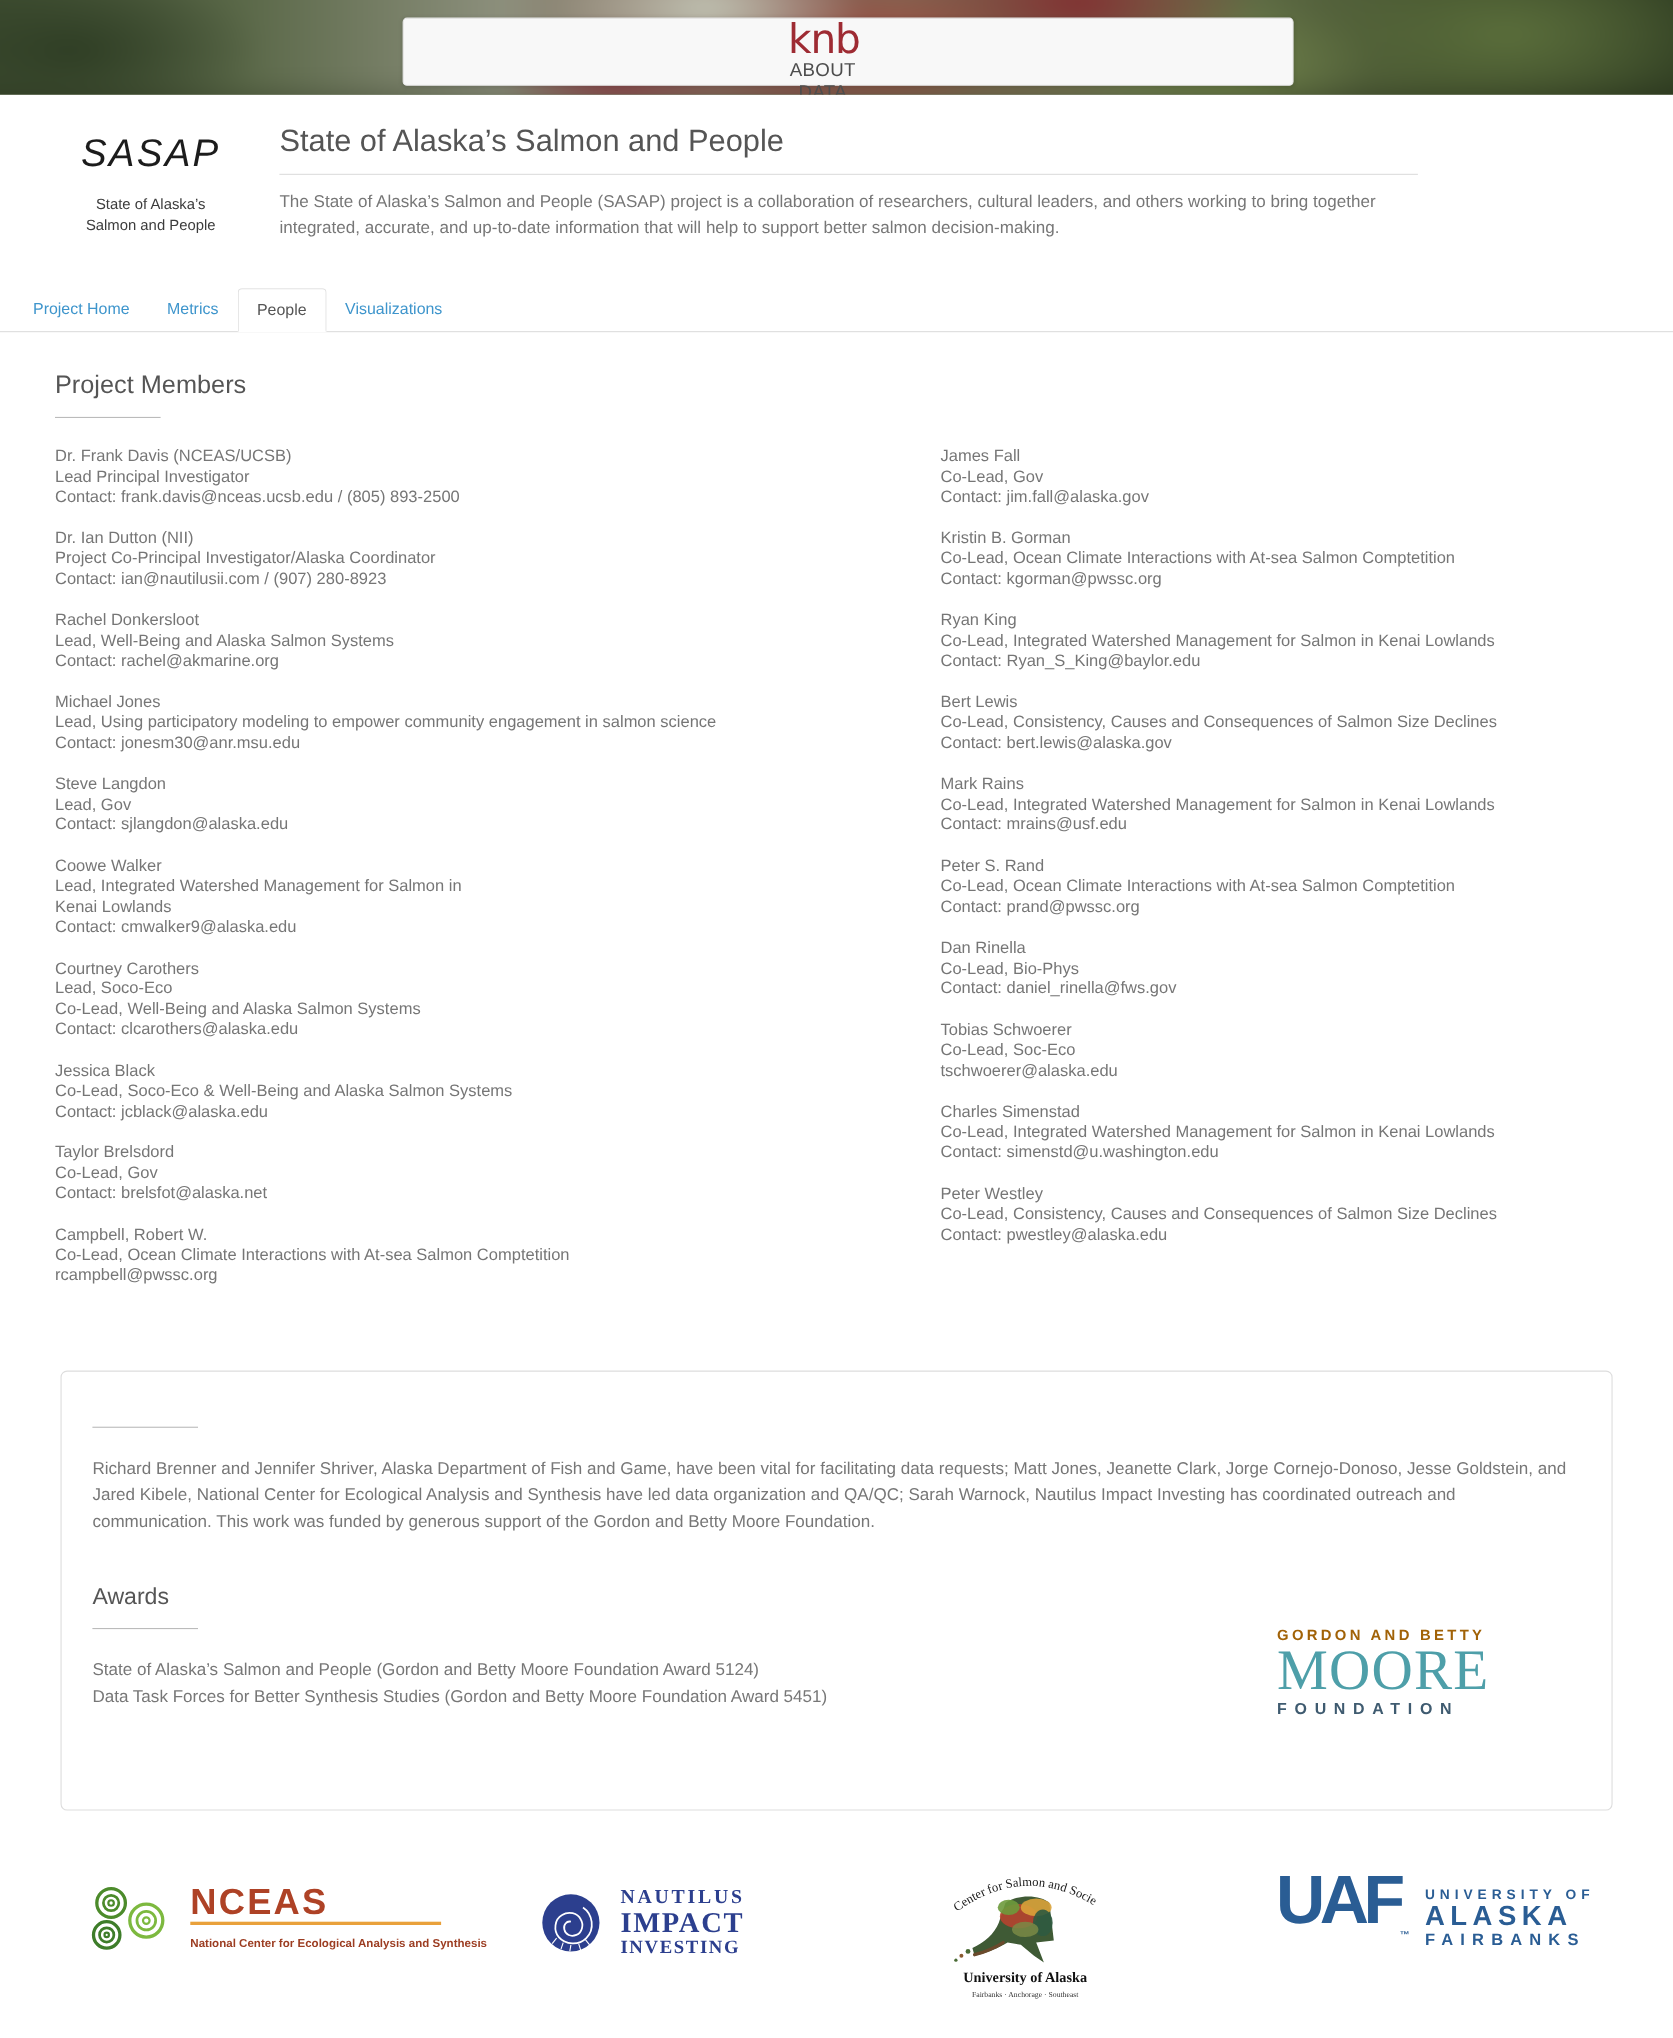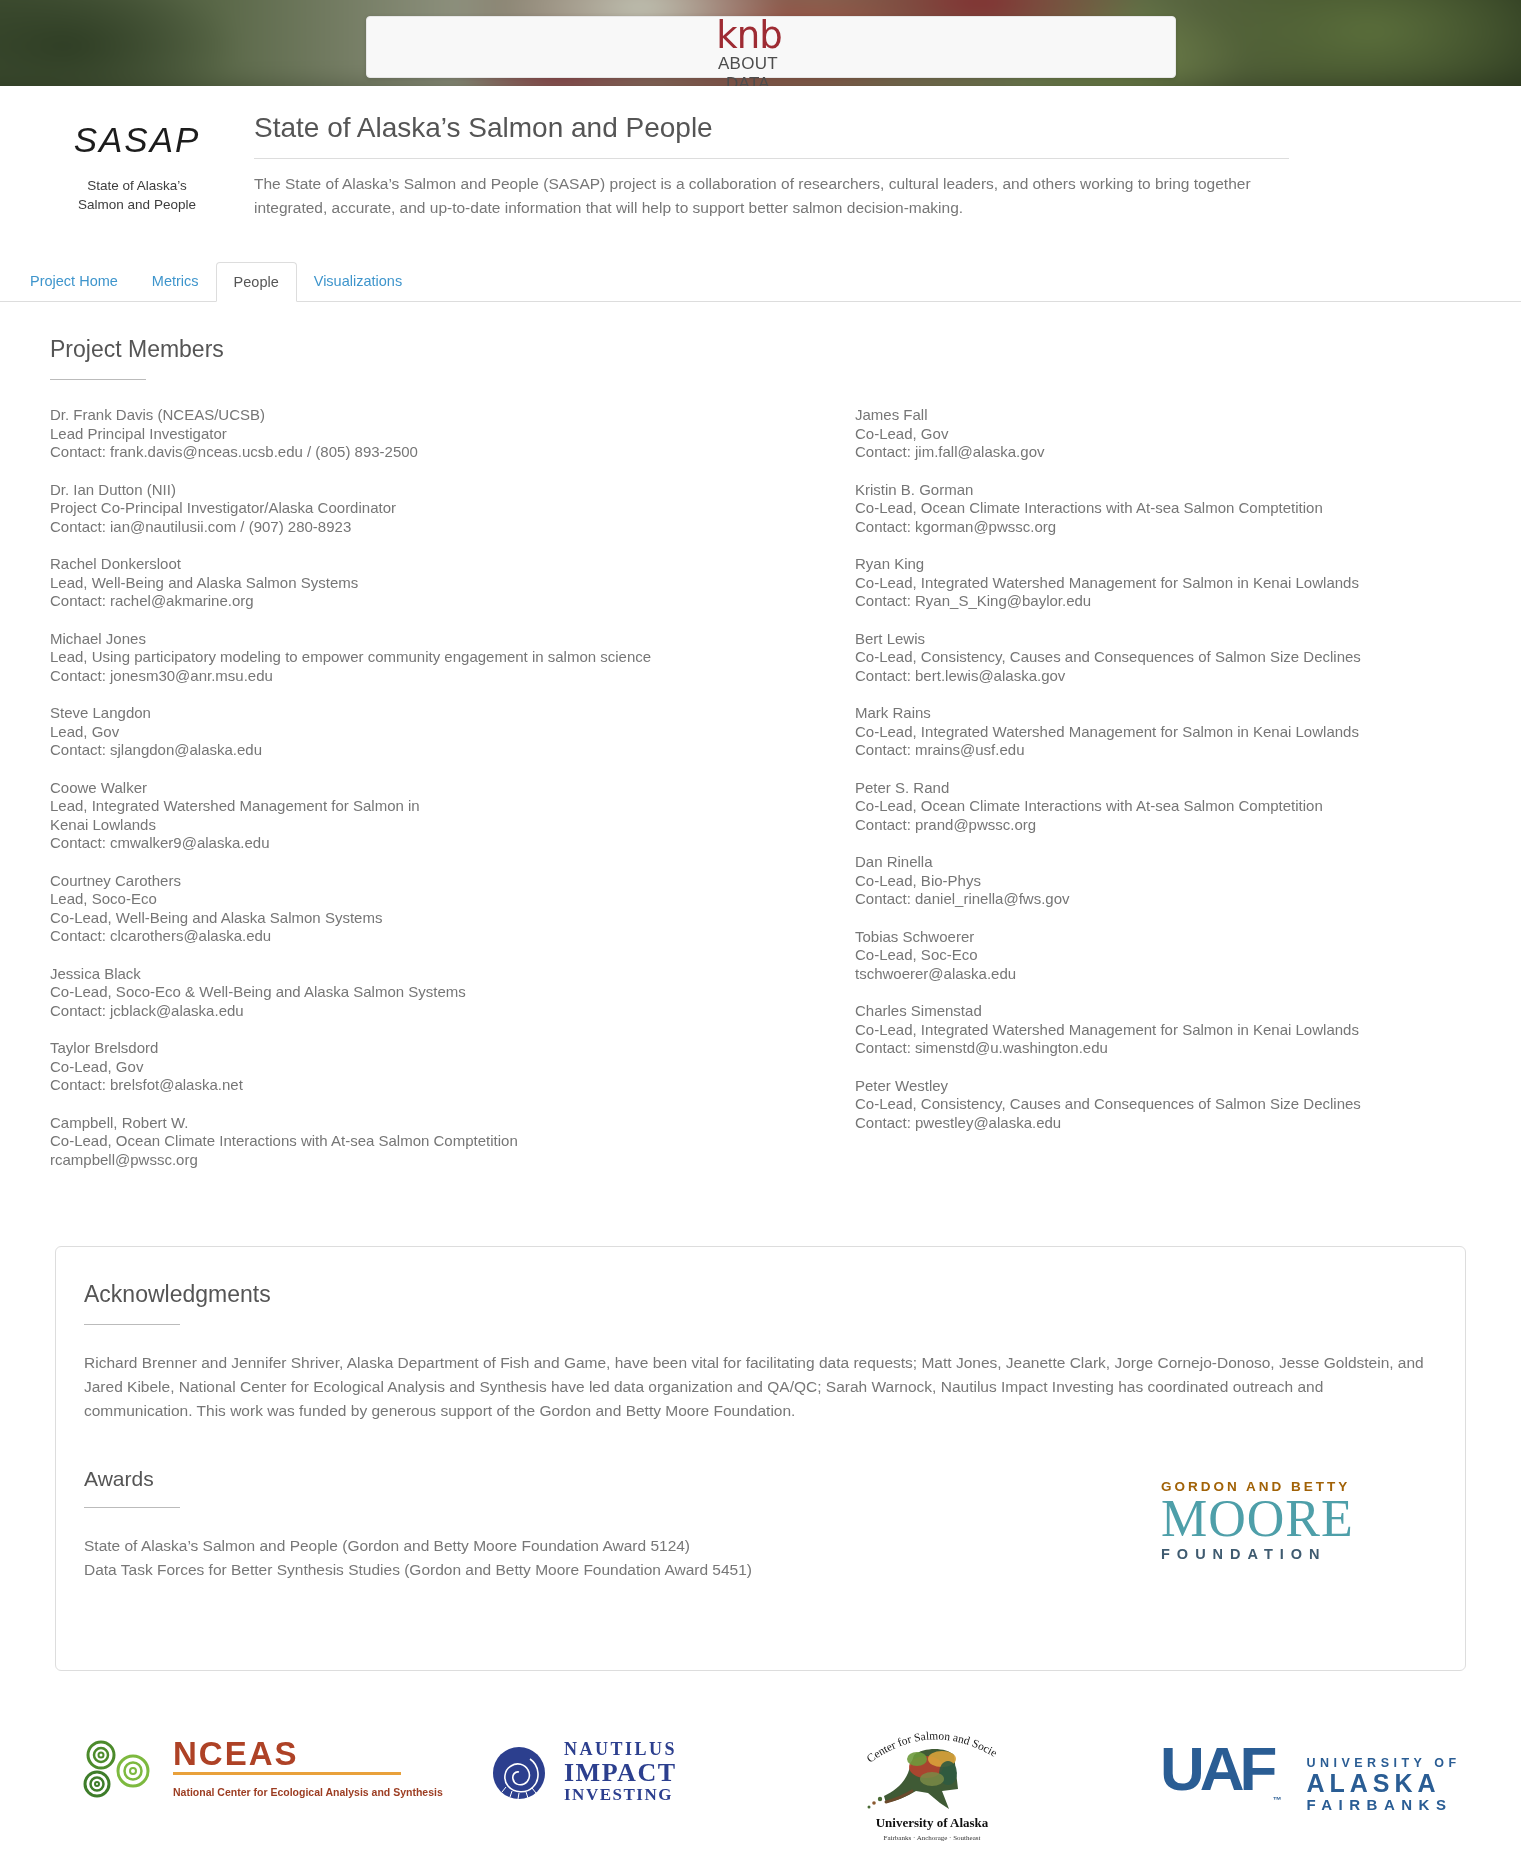--- a/index.html
+++ b/index.html
@@ -92,21 +92,21 @@
   .nceas-text { margin-left: 10px; }
   .nceas-acronym { font-size: 33px; font-weight: bold; color: #AE4226; letter-spacing: 2px; line-height: 30px; }
   .nceas-rule { height: 3px; background: #E9A13B; width: 228px; margin: 3px 0 4px 0; }
   .nceas-caption { font-size: 10.5px; font-weight: bold; color: #9c3d22; margin-top: 11px; }
   .nautilus { left: 490px; top: 22px; display: flex; align-items: center; }
   .nautilus-text { margin-left: 14px; font-family: "Liberation Serif", serif; color: #2C3F8E; }
   .nautilus-l1 { font-size: 18px; font-weight: bold; letter-spacing: 2.5px; }
   .nautilus-l2 { font-size: 26px; font-weight: bold; letter-spacing: 1.5px; line-height: 25px; }
   .nautilus-l3 { font-size: 17px; font-weight: bold; letter-spacing: 1.5px; }
   .salmon-soc { left: 862px; top: 0; }
-  .uaf { left: 1160px; top: 24px; display: flex; align-items: center; gap: 11px; }
+  .uaf { left: 1160px; top: 8px; display: flex; align-items: center; }
   .uaf-acronym { font-size: 62px; font-weight: bold; color: #2A5D94; letter-spacing: -5px; line-height: 56px; font-family: "Liberation Sans", sans-serif; position: relative; }
   .uaf-tm { font-size: 9px; letter-spacing: 0; vertical-align: sub; }
   .uaf-text { margin-left: 14px; color: #2A5D94; }
   .uaf-l1 { font-size: 12.5px; font-weight: bold; letter-spacing: 4.5px; }
   .uaf-l2 { font-size: 25px; font-weight: bold; letter-spacing: 5px; line-height: 26px; }
   .uaf-l3 { font-size: 15px; font-weight: bold; letter-spacing: 6.5px; }
 </style>
 </head>
 <body>
 
@@ -261,21 +261,20 @@
         <div class="member">
             <div class="member-name">Peter Westley</div>
             <div class="member-details">Co-Lead, Consistency, Causes and Consequences of Salmon Size Declines
 Contact:  pwestley@alaska.edu</div>
           </div>
       </div>
     </div>
   </div>
 
   <div class="ack-box">
-    <h2 class="section-title">Acknowledgments</h2>
     <hr class="hr-small">
     <div class="ack-text">Richard Brenner and Jennifer Shriver, Alaska Department of Fish and Game, have been vital for facilitating data requests; Matt Jones, Jeanette Clark, Jorge Cornejo-Donoso, Jesse Goldstein, and Jared Kibele, National Center for Ecological Analysis and Synthesis have led data organization and QA/QC; Sarah Warnock, Nautilus Impact Investing has coordinated outreach and communication. This work was funded by generous support of the Gordon and Betty Moore Foundation.</div>
 
     <h2 class="section-title awards-title">Awards</h2>
     <hr class="hr-small">
     <div class="awards-list">State of Alaska’s Salmon and People (Gordon and Betty Moore Foundation Award 5124)
 Data Task Forces for Better Synthesis Studies (Gordon and Betty Moore Foundation Award 5451)</div>
 
     <div class="moore-logo">
       <div class="moore-line1">GORDON AND BETTY</div>

